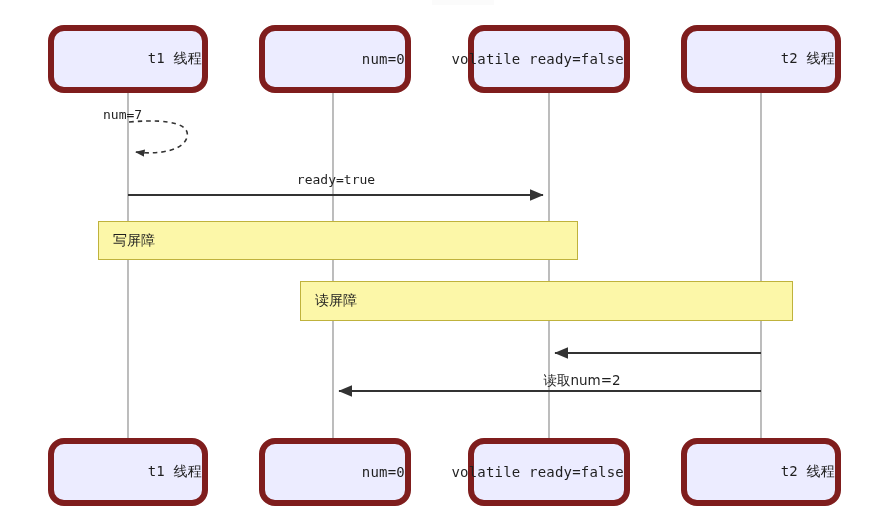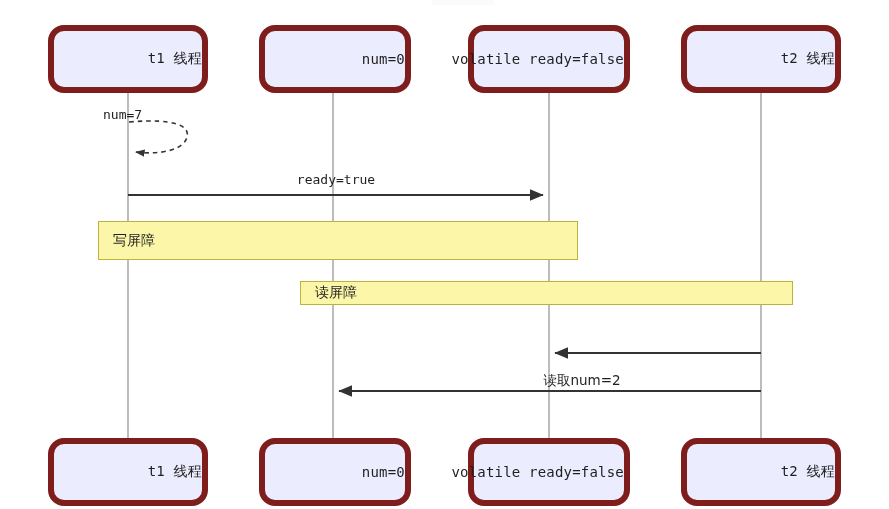--- a/index.html
+++ b/index.html
@@ -154,21 +154,21 @@
   </div>
 
   <div class="participant-box" style="left:681px; top:438px; width:160px; height:68px;">
     <span class="participant-label">t2 线程</span>
   </div>
 
   <div class="note-box" style="left:98px; top:221px; width:480px; height:39px;">
     <span class="note-label">写屏障</span>
   </div>
 
-  <div class="note-box" style="left:300px; top:281px; width:493px; height:24px;">
+  <div class="note-box" style="left:300px; top:281px; width:493px; height:40px;">
     <span class="note-label">读屏障</span>
   </div>
 
   <span class="msg-label mono left-anchor" style="left:103px; top:107px;">num=7</span>
 
   <span class="msg-label mono" style="left:336px; top:172px;">ready=true</span>
 
 
   <span class="msg-label" style="left:550px; top:372px;margin-left:32px;">读取num=2</span>
 

